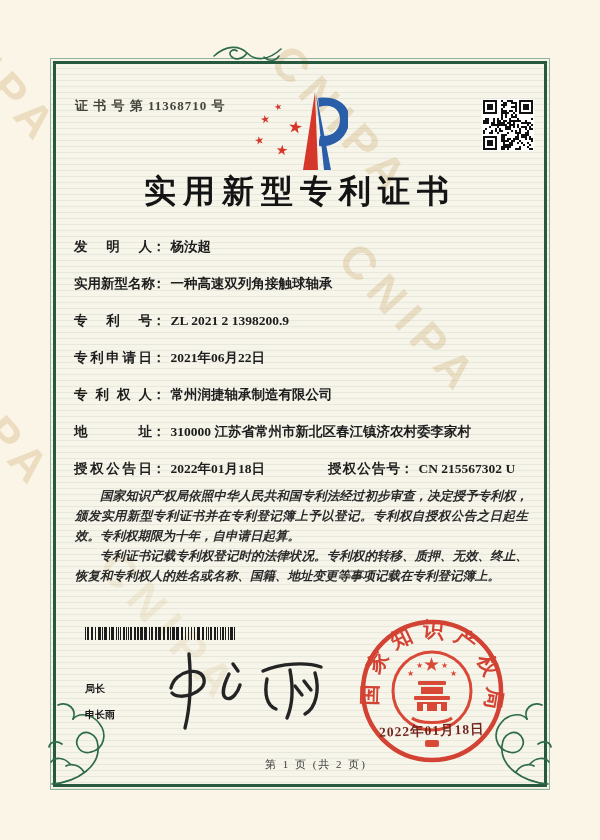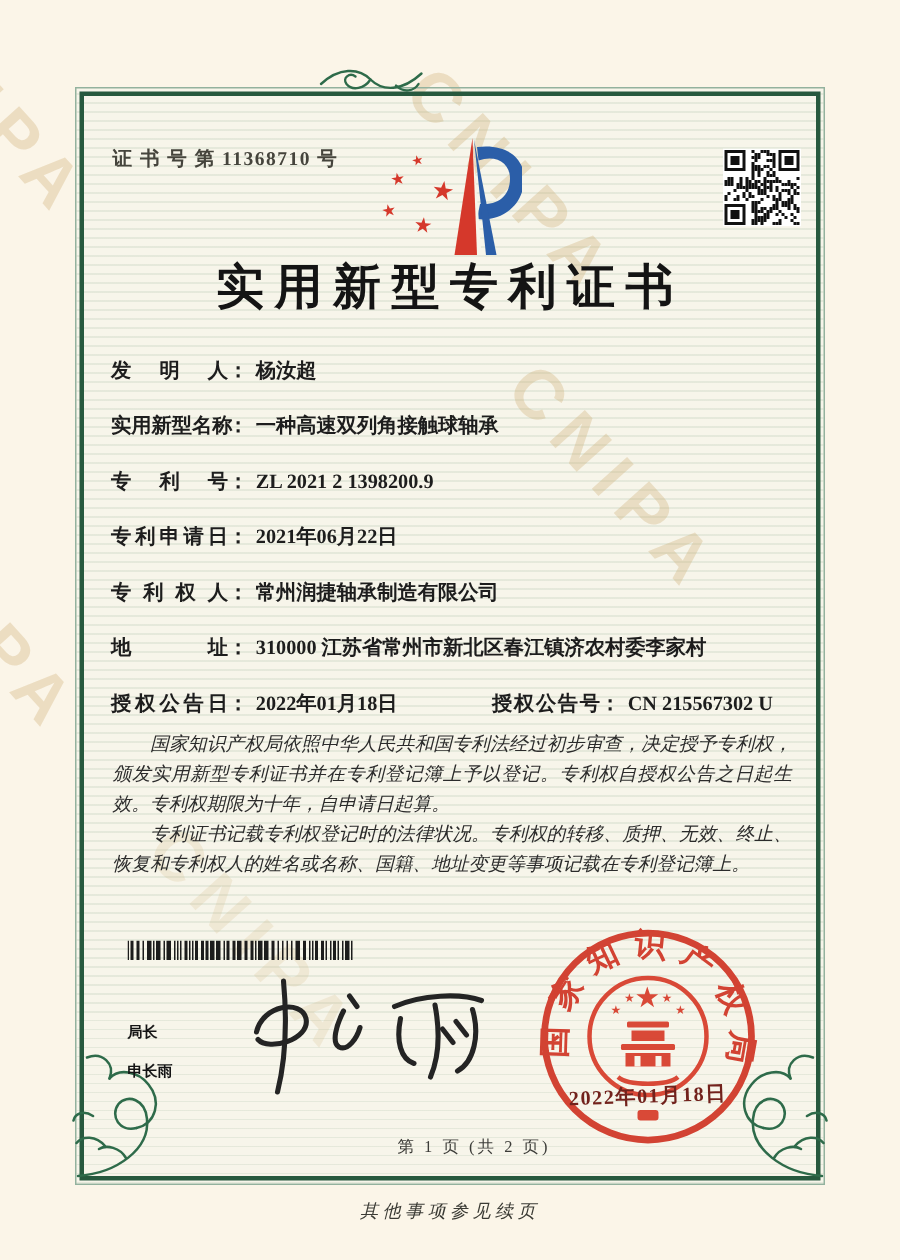--- a/index.html
+++ b/index.html
@@ -47,21 +47,21 @@
     display:inline-block;width:78px;text-align:justify;text-align-last:justify;
     vertical-align:top;
   }
   .val{margin-left:5px;}
   .grant-group{margin-left:63px;}
   #paras{
     left:75px;top:486px;width:453px;
     font-size:12.5px;font-style:italic;color:#2b2b2b;line-height:20px;
     text-align:justify;
   }
-  #paras p{margin:0;text-indent:2em;}
+  #paras p{margin:0;text-indent:2em;font-weight:bold;}
   #barcode{left:85px;top:627px;}
   #signer{left:85px;top:676px;font-size:10px;font-weight:700;color:#141414;line-height:26px;}
   #signature{left:163px;top:648px;}
   #seal{left:357px;top:618px;opacity:.95;}
   #page-no{left:0;top:757px;width:600px;text-align:center;font-size:11px;letter-spacing:2px;color:#3c3c38;padding-left:16px;}
   #footer-note{
     left:0;top:799px;width:600px;text-align:center;
     font-size:12px;font-style:italic;letter-spacing:3px;color:#3a3a34;
   }
   #logo{left:252px;top:90px;}
@@ -467,15 +467,14 @@
       <rect x="60" y="84" width="30" height="9"></rect>
       <rect x="66" y="86" width="4" height="7" fill="#f7f5ea"></rect>
       <rect x="80" y="86" width="4" height="7" fill="#f7f5ea"></rect>
       <path d="M55,100 C62,106 88,106 95,100" fill="none" stroke="#d8402e" stroke-width="3"></path>
       <rect x="68" y="122" width="14" height="7" rx="2"></rect>
     </g>
     <text x="75" y="117" text-anchor="middle" font-size="13.5" font-weight="bold" fill="#6b1712" letter-spacing="1" transform="rotate(-2 75 115)">2022年01月18日</text>
   </svg>
 
   <div class="content" id="page-no">第 1 页 (共 2 页)</div>
-  <div class="content" id="footer-note">其他事项参见续页</div>
 
 </div>
 
 </body></html>

